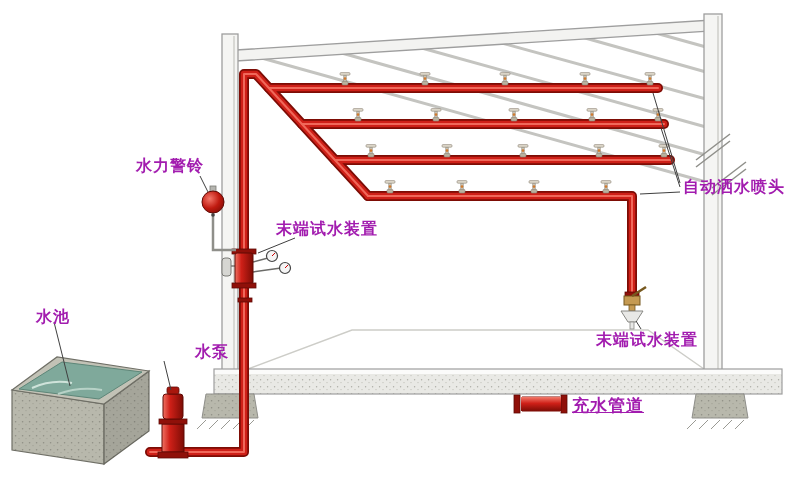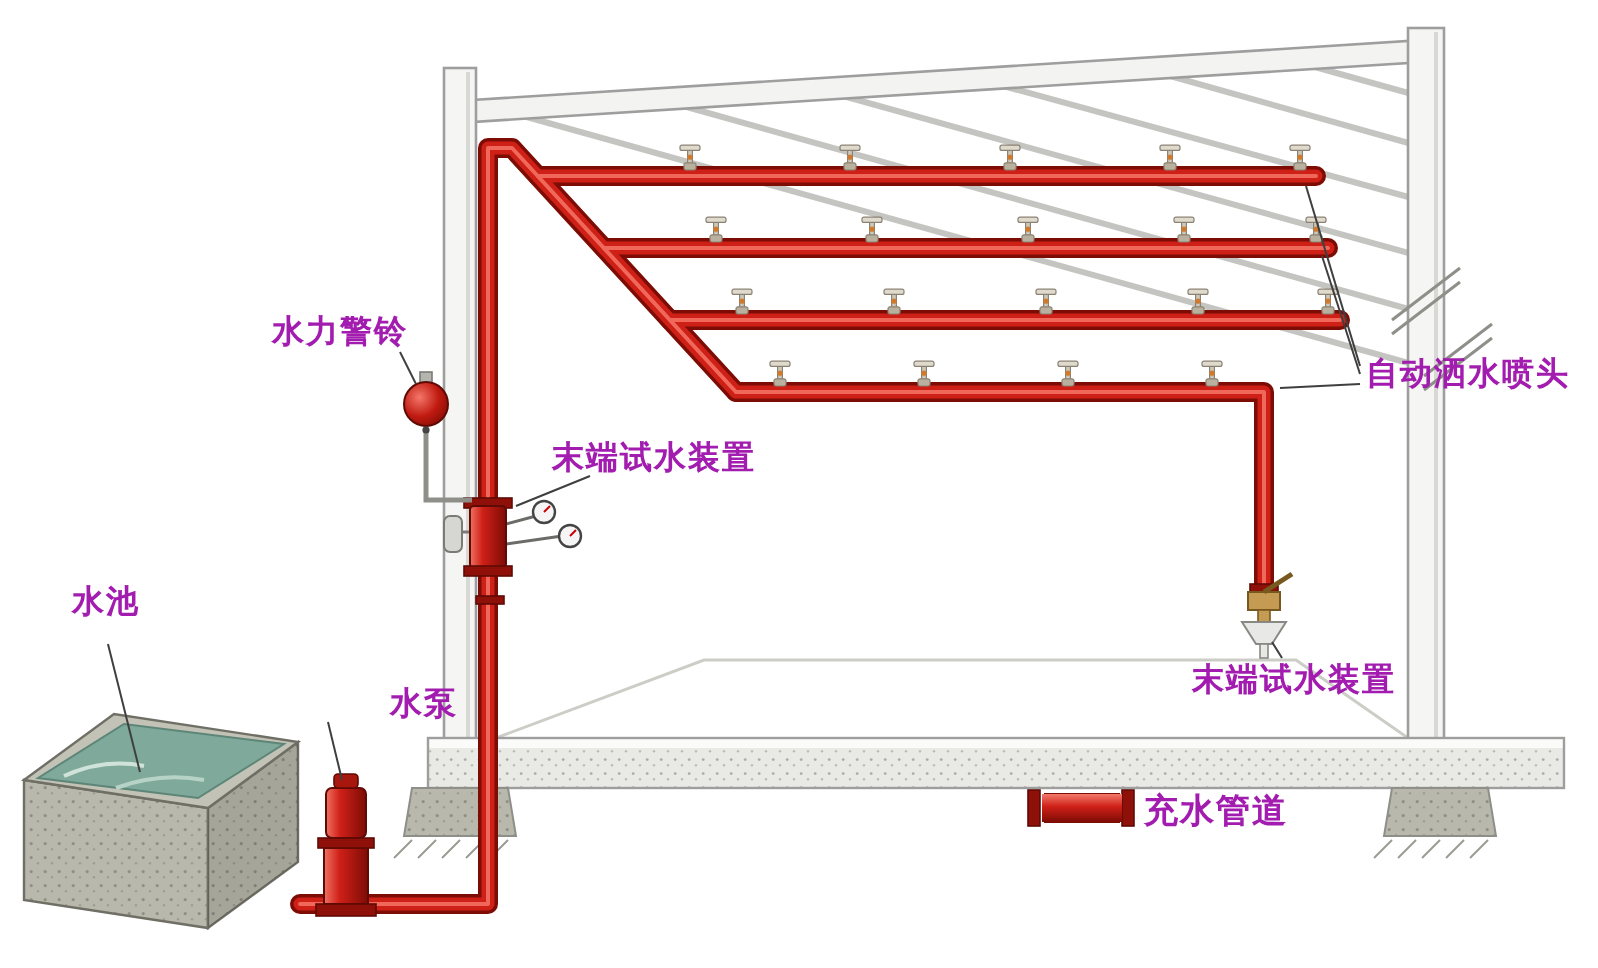--- a/index.html
+++ b/index.html
@@ -5,21 +5,21 @@
   html,body { margin:0; padding:0; background:#ffffff; }
   .canvas {
     position:relative; width:799px; height:484px; background:#ffffff;
     font-family:"Liberation Sans", sans-serif; overflow:hidden;
   }
   .canvas svg { position:absolute; left:0; top:0; }
   .lbl {
     position:absolute; font-weight:bold; font-size:16px; color:#a21caf;
     white-space:nowrap; letter-spacing:1px;
   }
-  .lbl.legend { font-size:17px; }
+  .lbl.legend { font-size:17px;text-decoration:underline; }
 </style>
 </head>
 <body>
 
 <div class="canvas">
 
 <svg width="799" height="484" viewBox="0 0 799 484">
   <defs>
     <pattern id="stip" width="7" height="7" patternUnits="userSpaceOnUse">
       <rect width="7" height="7" fill="#e9e9e5"></rect>
@@ -213,21 +213,21 @@
     <line x1="295" y1="238" x2="258" y2="253"></line>
     <line x1="54" y1="322" x2="70" y2="386"></line>
     <line x1="164" y1="361" x2="171" y2="390"></line>
     <line x1="680" y1="183" x2="653" y2="93"></line>
     <line x1="680" y1="187" x2="661" y2="128"></line>
     <line x1="680" y1="192" x2="640" y2="194"></line>
     <line x1="641" y1="329" x2="636" y2="321"></line>
   </g>
 </svg>
 
-<div class="lbl" style="left:36px;  top:291px;text-align:right;">水池</div>
+<div class="lbl" style="left:36px;  top:307px;text-align:right;">水池</div>
 <div class="lbl" style="left:150px; top:342px;margin-left:45px;">水泵</div>
 <div class="lbl" style="left:136px; top:156px;">水力警铃</div>
 <div class="lbl" style="left:276px; top:219px;">末端试水装置</div>
 <div class="lbl" style="left:683px; top:177px;">自动洒水喷头</div>
 <div class="lbl" style="left:596px; top:330px;">末端试水装置</div>
 <div class="lbl legend" style="left:572px; top:394px;">充水管道</div>
 
 </div>
 
 </body></html>

